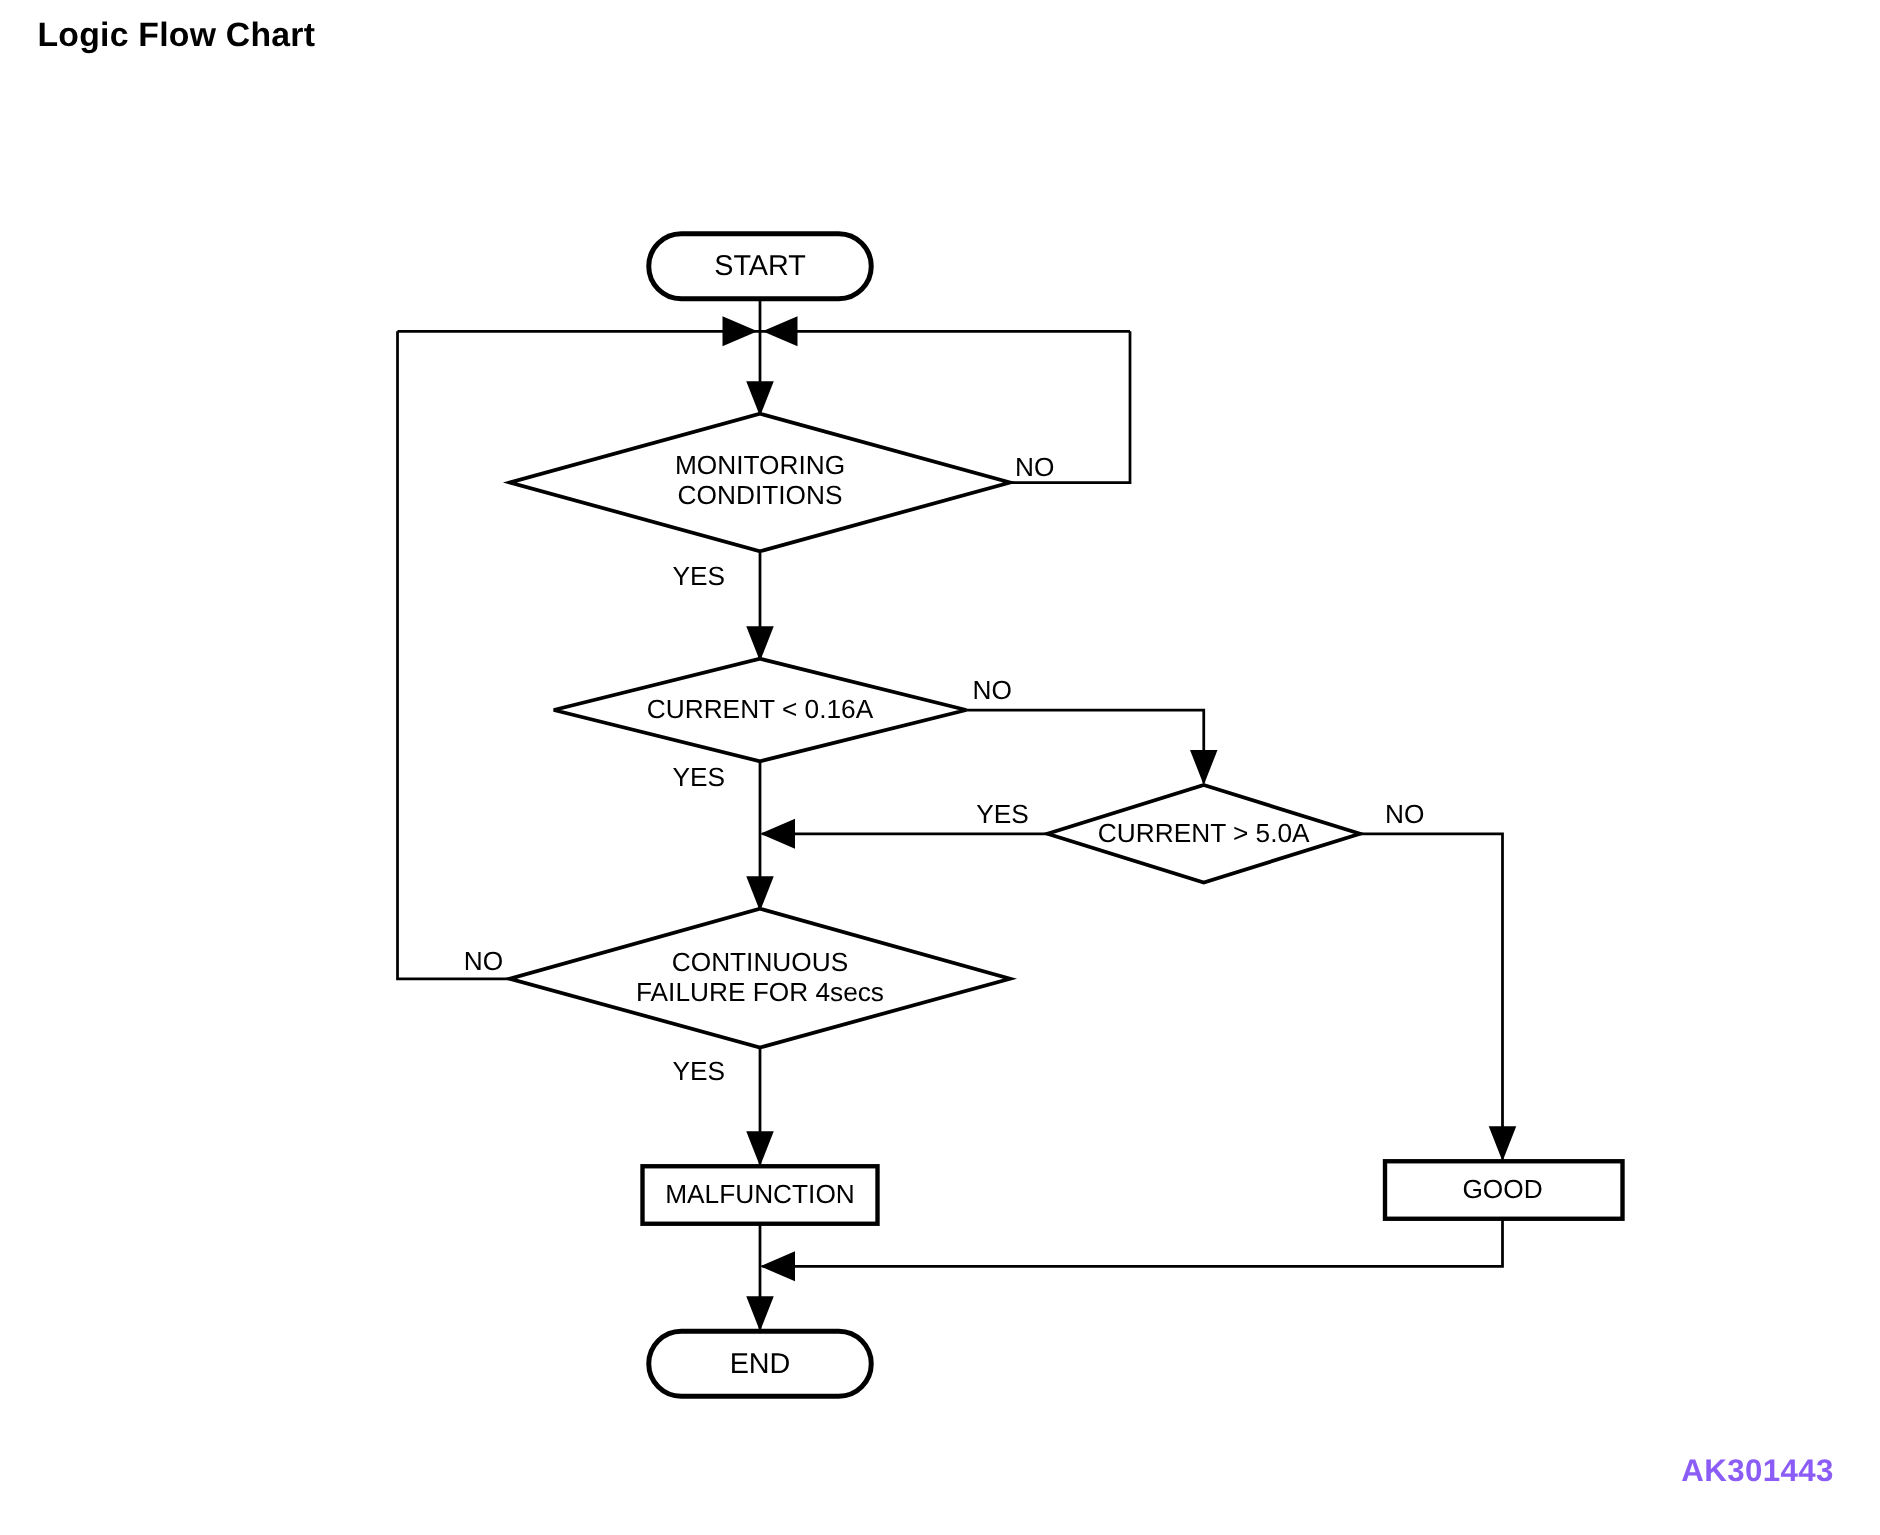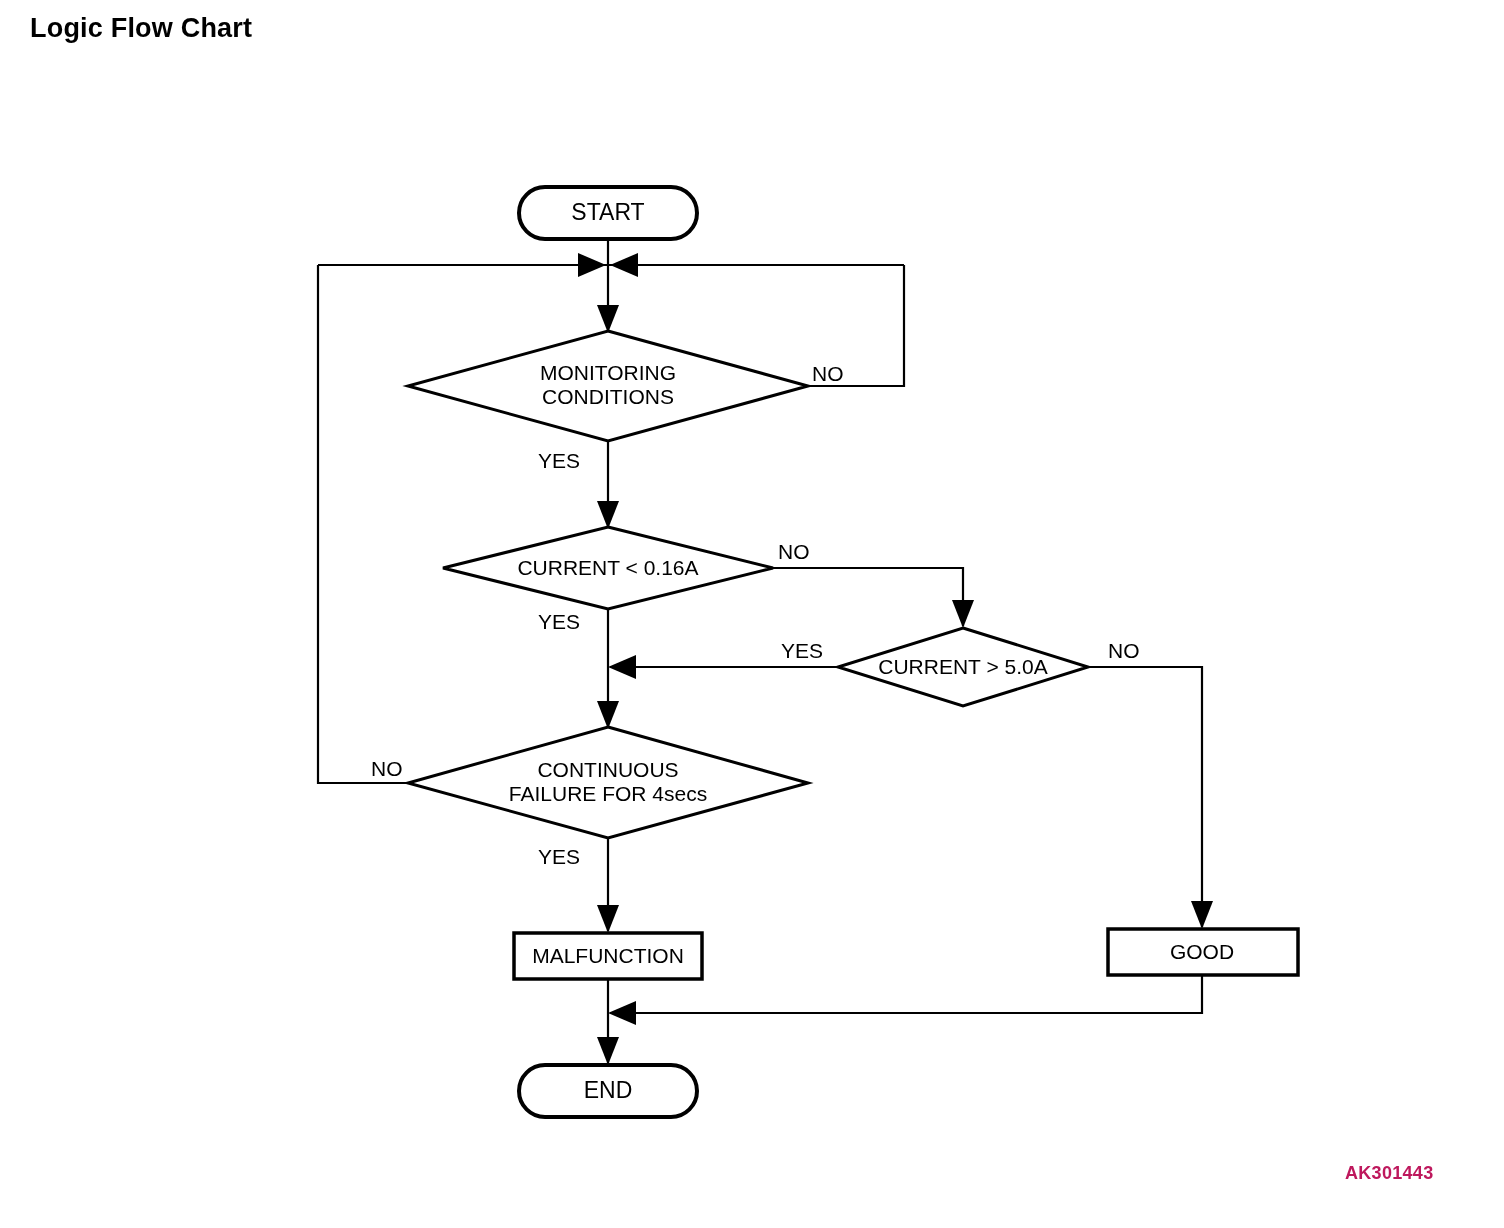--- a/index.html
+++ b/index.html
@@ -21,23 +21,23 @@
     font-size: 27px;
     font-weight: bold;
     color: #000000;
     letter-spacing: 0.2px;
     white-space: nowrap;
   }
   #figure-code {
     position: absolute;
     left: 1345px;
     top: 1163px;
-    font-size: 18px;
+    font-size: 25px;
     font-weight: bold;
-    color: #be185d;
+    color: #8b5cf6;
     letter-spacing: 0.3px;
     white-space: nowrap;
   }
   #flowchart-svg {
     position: absolute;
     left: 0;
     top: 0;
     width: 1504px;
     height: 1228px;
   }

